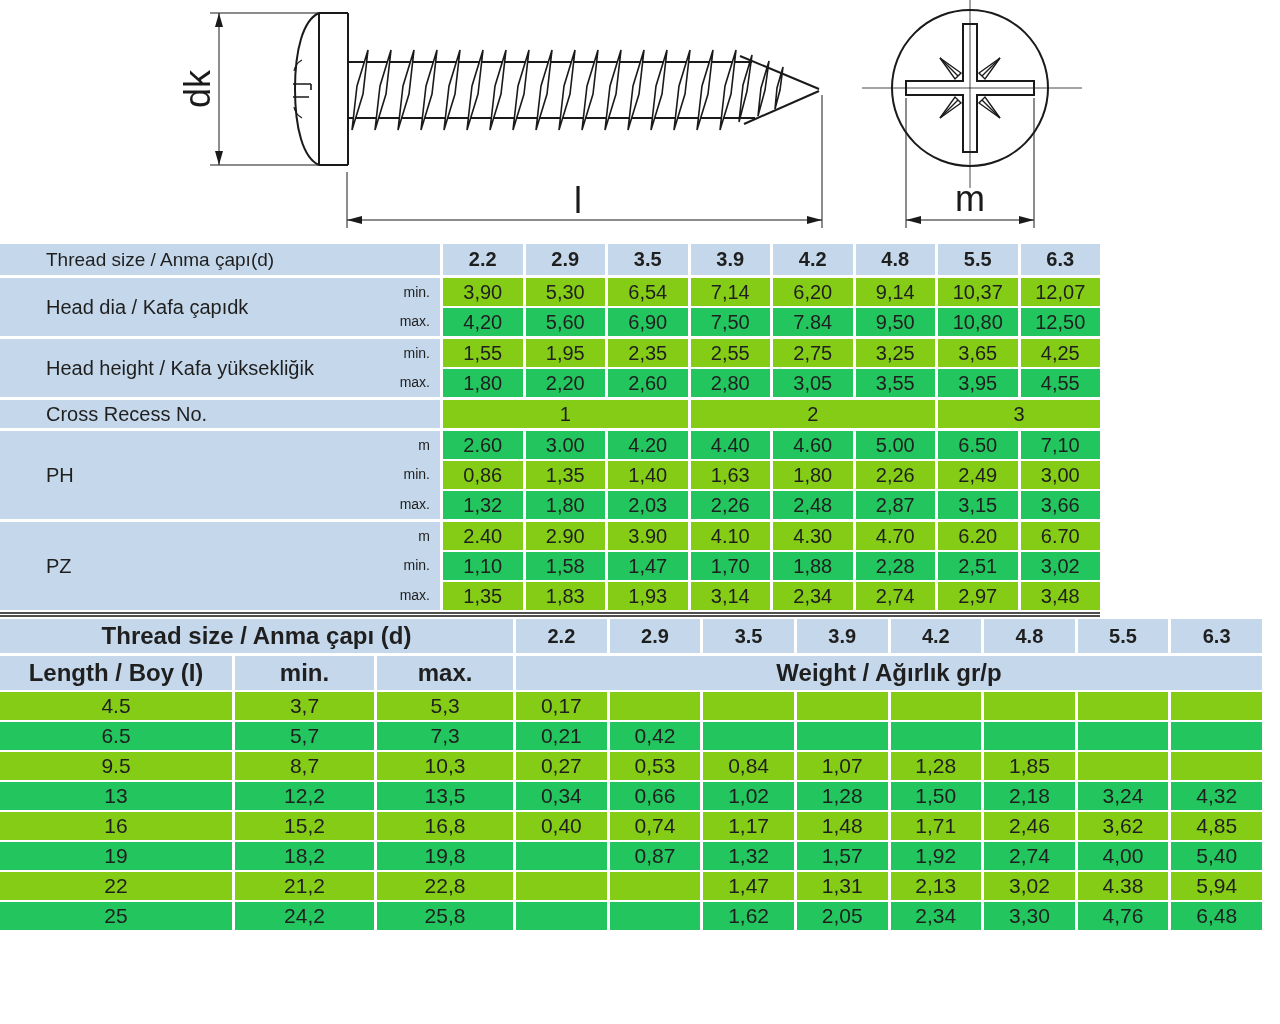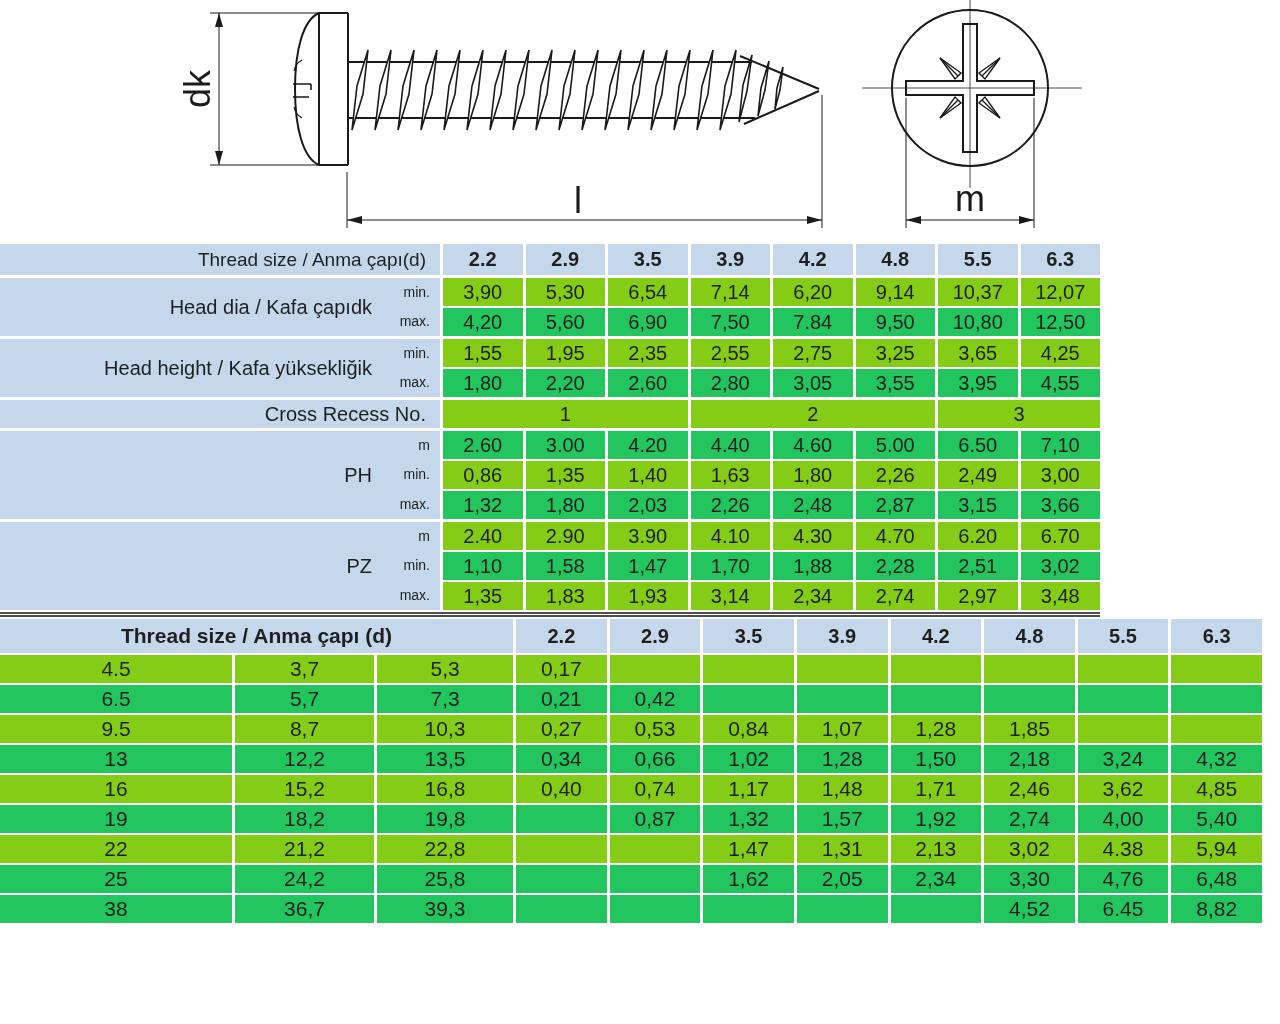--- a/index.html
+++ b/index.html
@@ -10,34 +10,34 @@
 
   table{border-collapse:separate;border-spacing:0;table-layout:fixed;}
   #t1{width:1100px;}
   #t2{width:1262px;}
   th,td{padding:0;margin:0;font-weight:400;vertical-align:middle;}
 
   
   #t1 th,#t1 td{height:28px;line-height:28px;font-size:20px;text-align:center;}
   #t1 th.colh{background:var(--blue);border-left:3px solid #fff;font-weight:600;height:31px;line-height:31px;}
   #t1 th.lbl{background:var(--blue);text-align:left;font-size:20px;}
-  #t1 th.lbl .lblflex{display:flex;justify-content:flex-end;align-items:center;padding:0 14px 0 22px;}
+  #t1 th.lbl .lblflex{display:flex;justify-content:flex-start;align-items:center;padding:0 14px 0 22px;margin-left:24px;}
   #t1 th.hd{font-size:19px;}
   #t1 th.sub{background:var(--blue);font-size:14px;text-align:right;padding-right:10px;}
   #t1 td.num{border-left:3px solid #fff;border-top:2px solid #fff;}
   #t1 tr.gs > th,#t1 tr.gs > td{border-top:3px solid #fff;}
   .g{background:#84cc16;}
   .w{background:#22c55e;}
 
   
   .sep{width:1100px;height:1px;background:#fff;border-top:2px solid #4f4f4f;border-bottom:2px solid #4f4f4f;margin:2px 0 2px 0;}
 
   
   #t2 th,#t2 td{height:28px;line-height:28px;font-size:21px;text-align:center;}
-  #t2 th.t2h{background:var(--blue);font-weight:700;font-size:21px;height:22px;line-height:34px;}
+  #t2 th.t2h{background:var(--blue);font-weight:700;font-size:24px;height:22px;line-height:34px;}
   #t2 th.t2col{background:var(--blue);border-left:3px solid #fff;font-weight:600;font-size:20px;height:34px;line-height:34px;}
   #t2 tr.r2 > th{border-top:3px solid #fff;border-left:3px solid #fff;}
   #t2 tr.r2 > th:first-child{border-left:none;}
   #t2 tr.dr > th,#t2 tr.dr > td{border-top:2px solid #fff;}
   #t2 tr.dr > td,#t2 td.num2{border-left:3px solid #fff;}
   #t2 tr.dr > th{font-weight:400;}
 </style>
 </head>
 <body>
 
@@ -303,20 +303,26 @@
       <th class="t2h" colspan="3">Thread size / Anma çapı (d)</th>
     <th class="t2col">2.2</th>
           <th class="t2col">2.9</th>
           <th class="t2col">3.5</th>
           <th class="t2col">3.9</th>
           <th class="t2col">4.2</th>
           <th class="t2col">4.8</th>
           <th class="t2col">5.5</th>
           <th class="t2col">6.3</th>
         </tr>
+    <tr class="r2">
+      <th class="t2h">Length / Boy (I)</th>
+      <th class="t2h">min.</th>
+      <th class="t2h">max.</th>
+      <th class="t2h" colspan="8">Weight / Ağırlık gr/p</th>
+    </tr>
   <tr class="dr g">
           <th>4.5</th>
           <td>3,7</td>
           <td>5,3</td>
           <td>0,17</td>
           <td></td>
           <td></td>
           <td></td>
           <td></td>
           <td></td>
@@ -407,29 +413,16 @@
           <td>25,8</td>
           <td></td>
           <td></td>
           <td>1,62</td>
           <td>2,05</td>
           <td>2,34</td>
           <td>3,30</td>
           <td>4,76</td>
           <td>6,48</td>
         </tr>
-        <tr class="dr w">
-          <th>38</th>
-          <td>36,7</td>
-          <td>39,3</td>
-          <td></td>
-          <td></td>
-          <td></td>
-          <td></td>
-          <td></td>
-          <td>4,52</td>
-          <td>6.45</td>
-          <td>8,82</td>
-        </tr>
       </tbody>
     </table>
 
 </div>
 
 </body></html>

